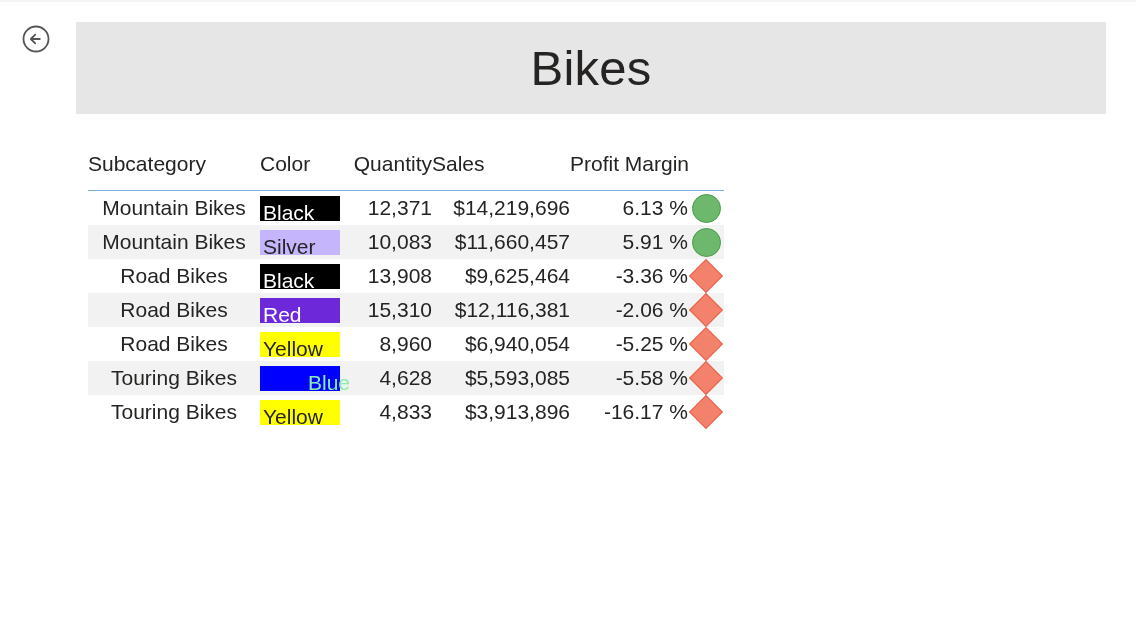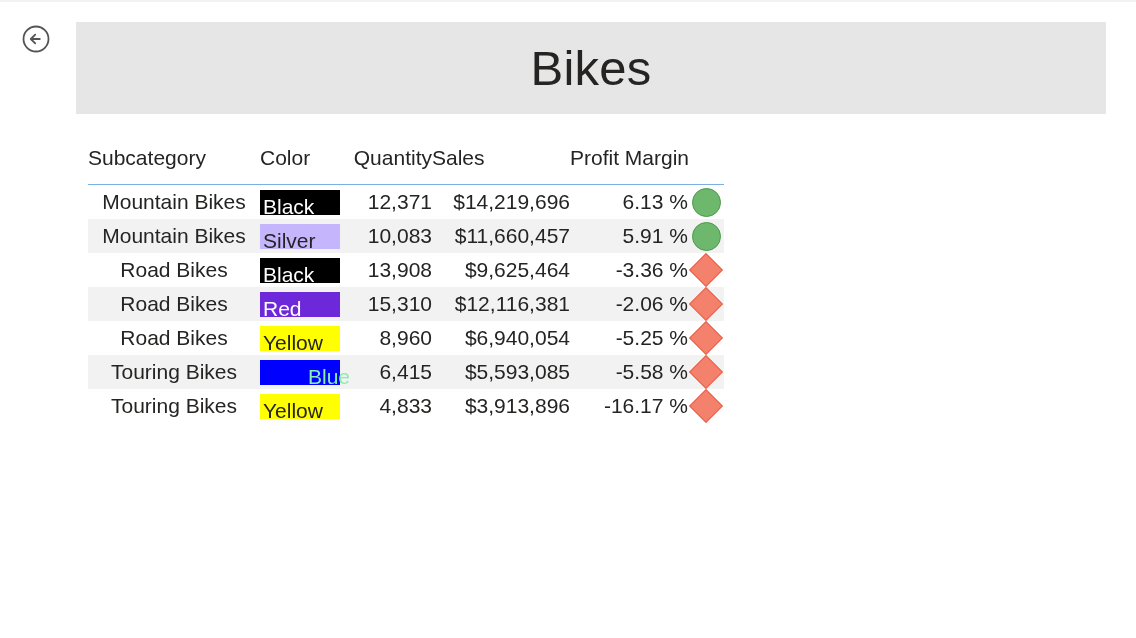--- a/index.html
+++ b/index.html
@@ -57,21 +57,21 @@
     font-weight: 400;
     color: #252423;
     letter-spacing: 0.2px;
     line-height: 1;
   }
 
   
   .table-wrap {
     position: absolute;
     left: 88px;
-    top: 132px;
+    top: 138px;
     width: 636px;
   }
   table.matrix {
     border-collapse: collapse;
     width: 636px;
     table-layout: fixed;
     font-size: 21px;
     color: #252423;
   }
   table.matrix th,
@@ -260,21 +260,21 @@
           <td class="cell-num">8,960</td>
           <td class="cell-sales">$6,940,054</td>
           <td class="cell-pm">-5.25 %</td>
           <td class="cell-kpi"><span class="kpi kpi-diamond" style="background: rgb(244, 129, 108); border: 1.5px solid rgb(232, 97, 74);"></span></td>
         </tr>
         <tr class="data-row alt">
           <td class="cell-sub">Touring Bikes</td>
           <td class="cell-color">
             <span class="color-chip" style="background: rgb(0, 0, 255); color: #86efac; padding-left: 48px;">Blue</span>
           </td>
-          <td class="cell-num">6,415</td>
+          <td class="cell-num">4,628</td>
           <td class="cell-sales">$5,593,085</td>
           <td class="cell-pm">-5.58 %</td>
           <td class="cell-kpi"><span class="kpi kpi-diamond" style="background: rgb(244, 129, 108); border: 1.5px solid rgb(232, 97, 74);"></span></td>
         </tr>
         <tr class="data-row">
           <td class="cell-sub">Touring Bikes</td>
           <td class="cell-color">
             <span class="color-chip" style="background: rgb(255, 255, 0); color: rgb(37, 36, 35);">Yellow</span>
           </td>
           <td class="cell-num">4,833</td>

